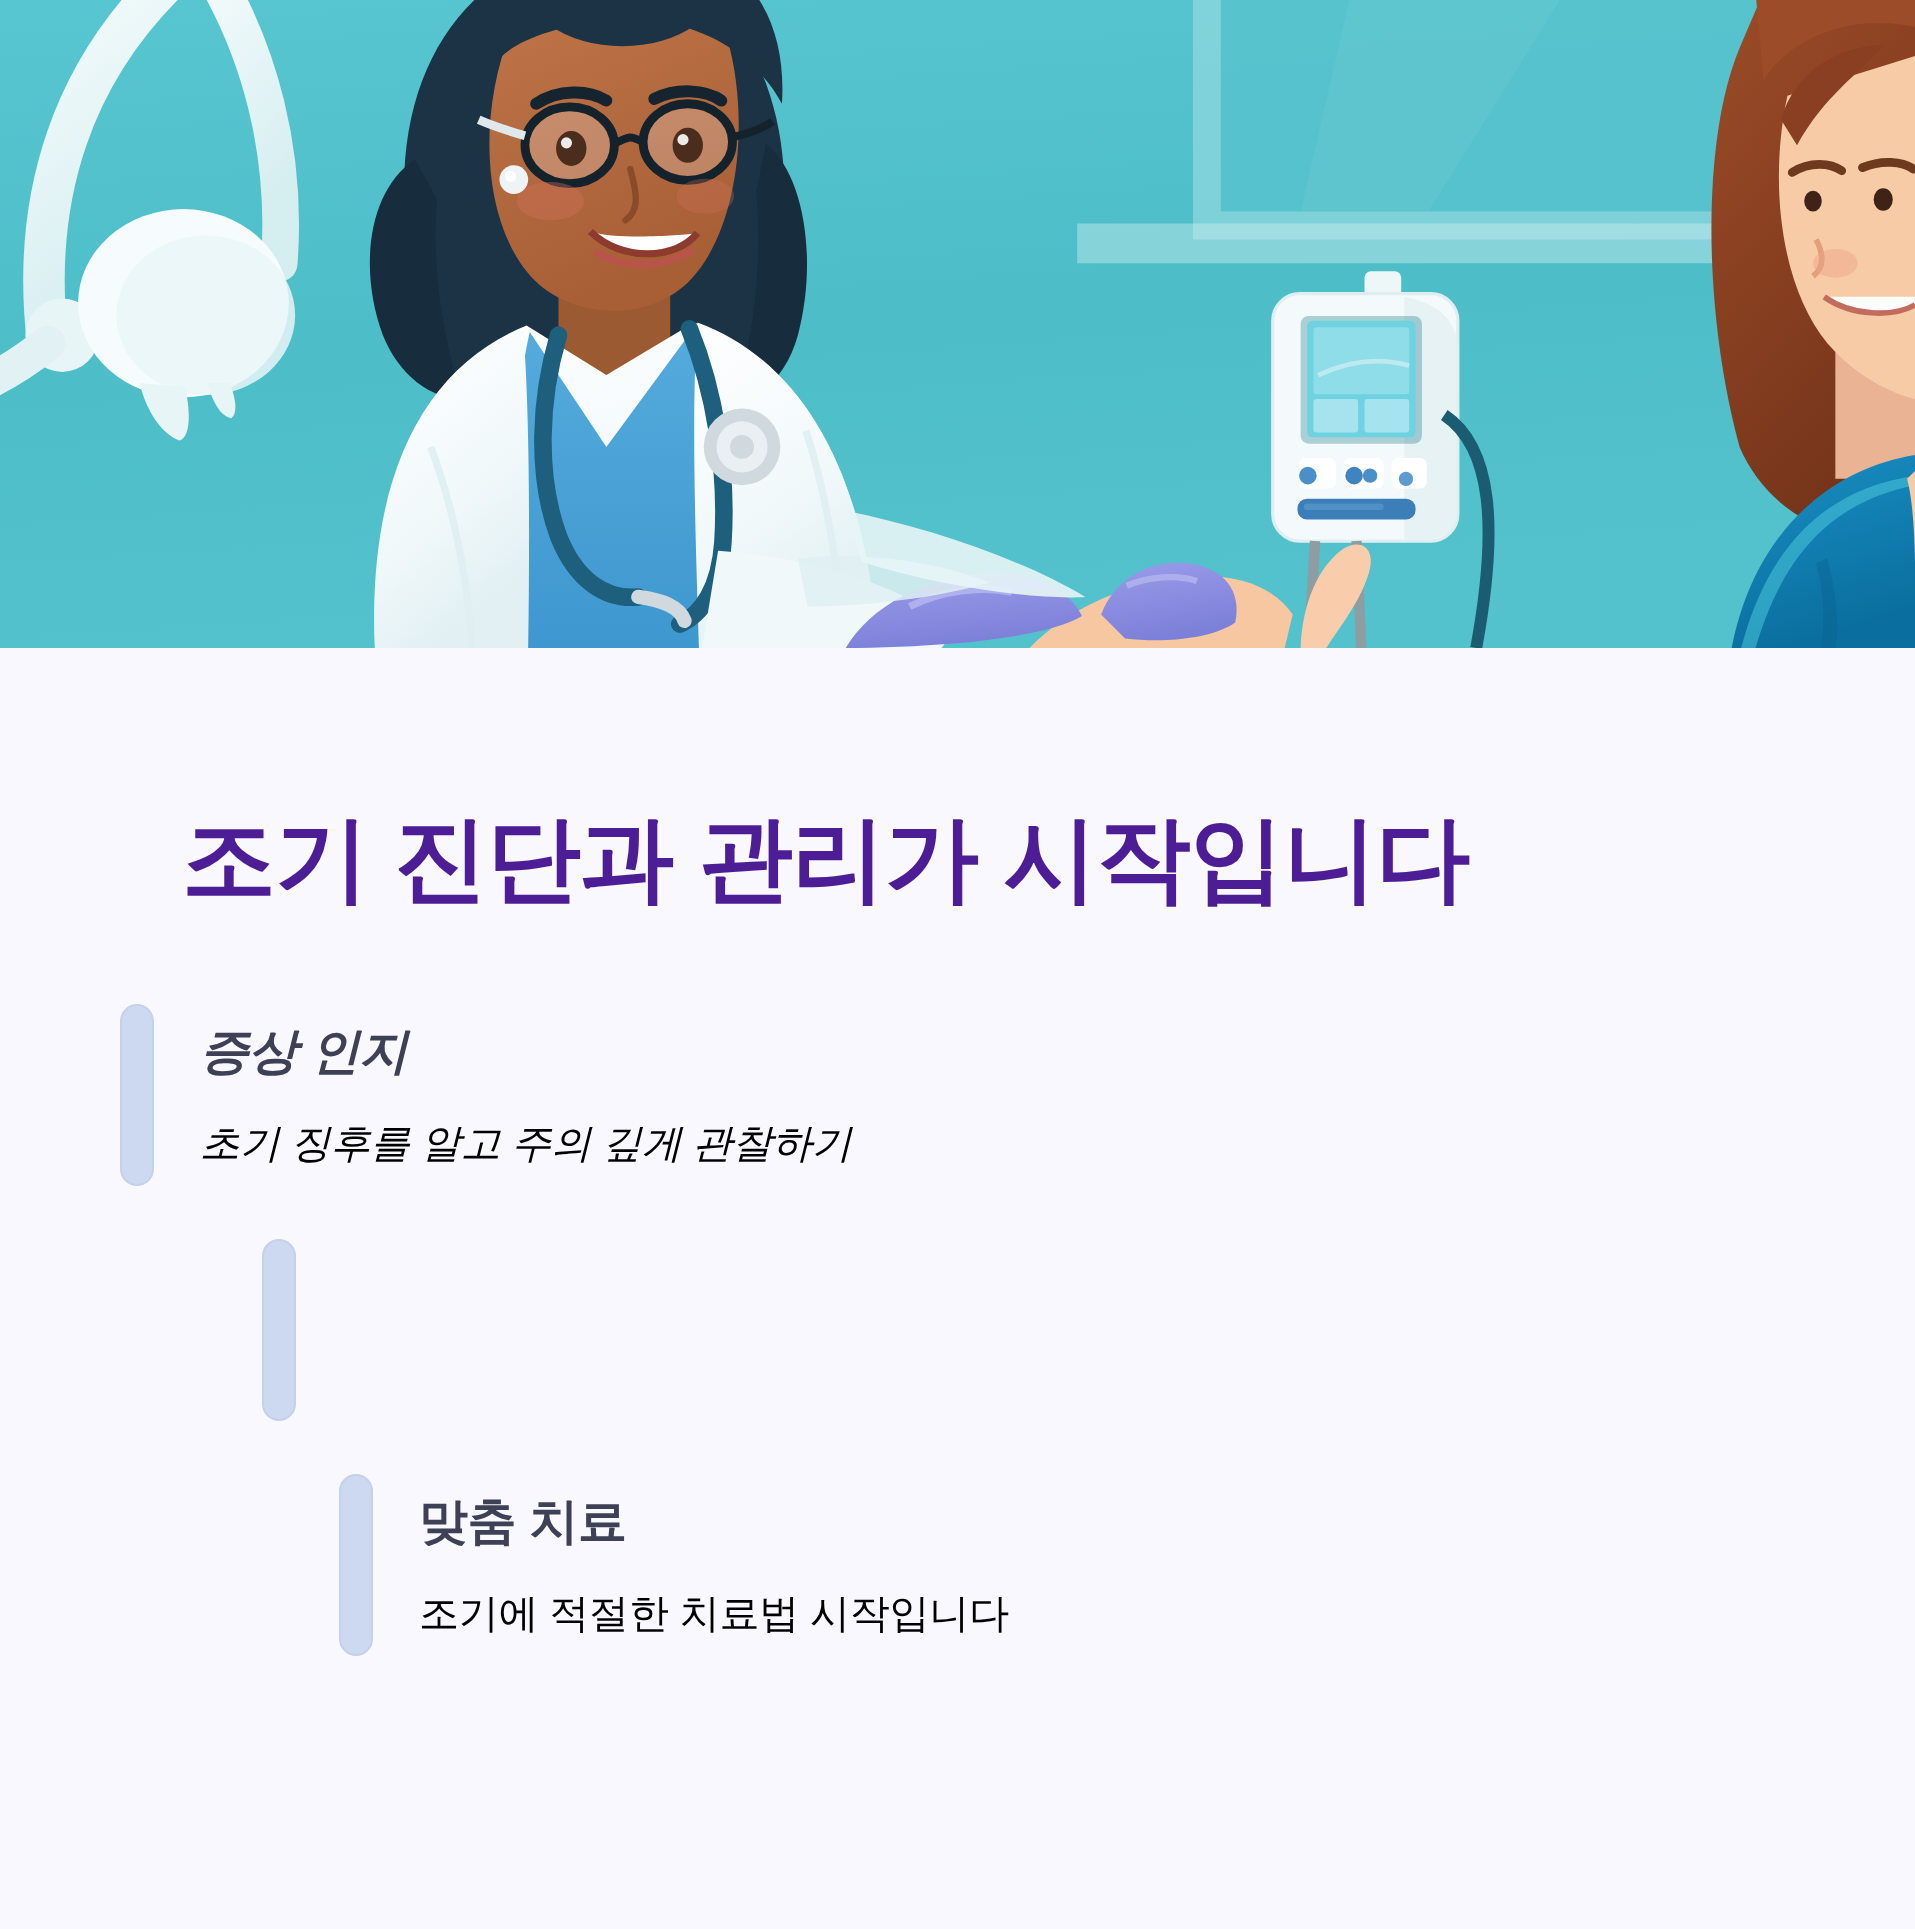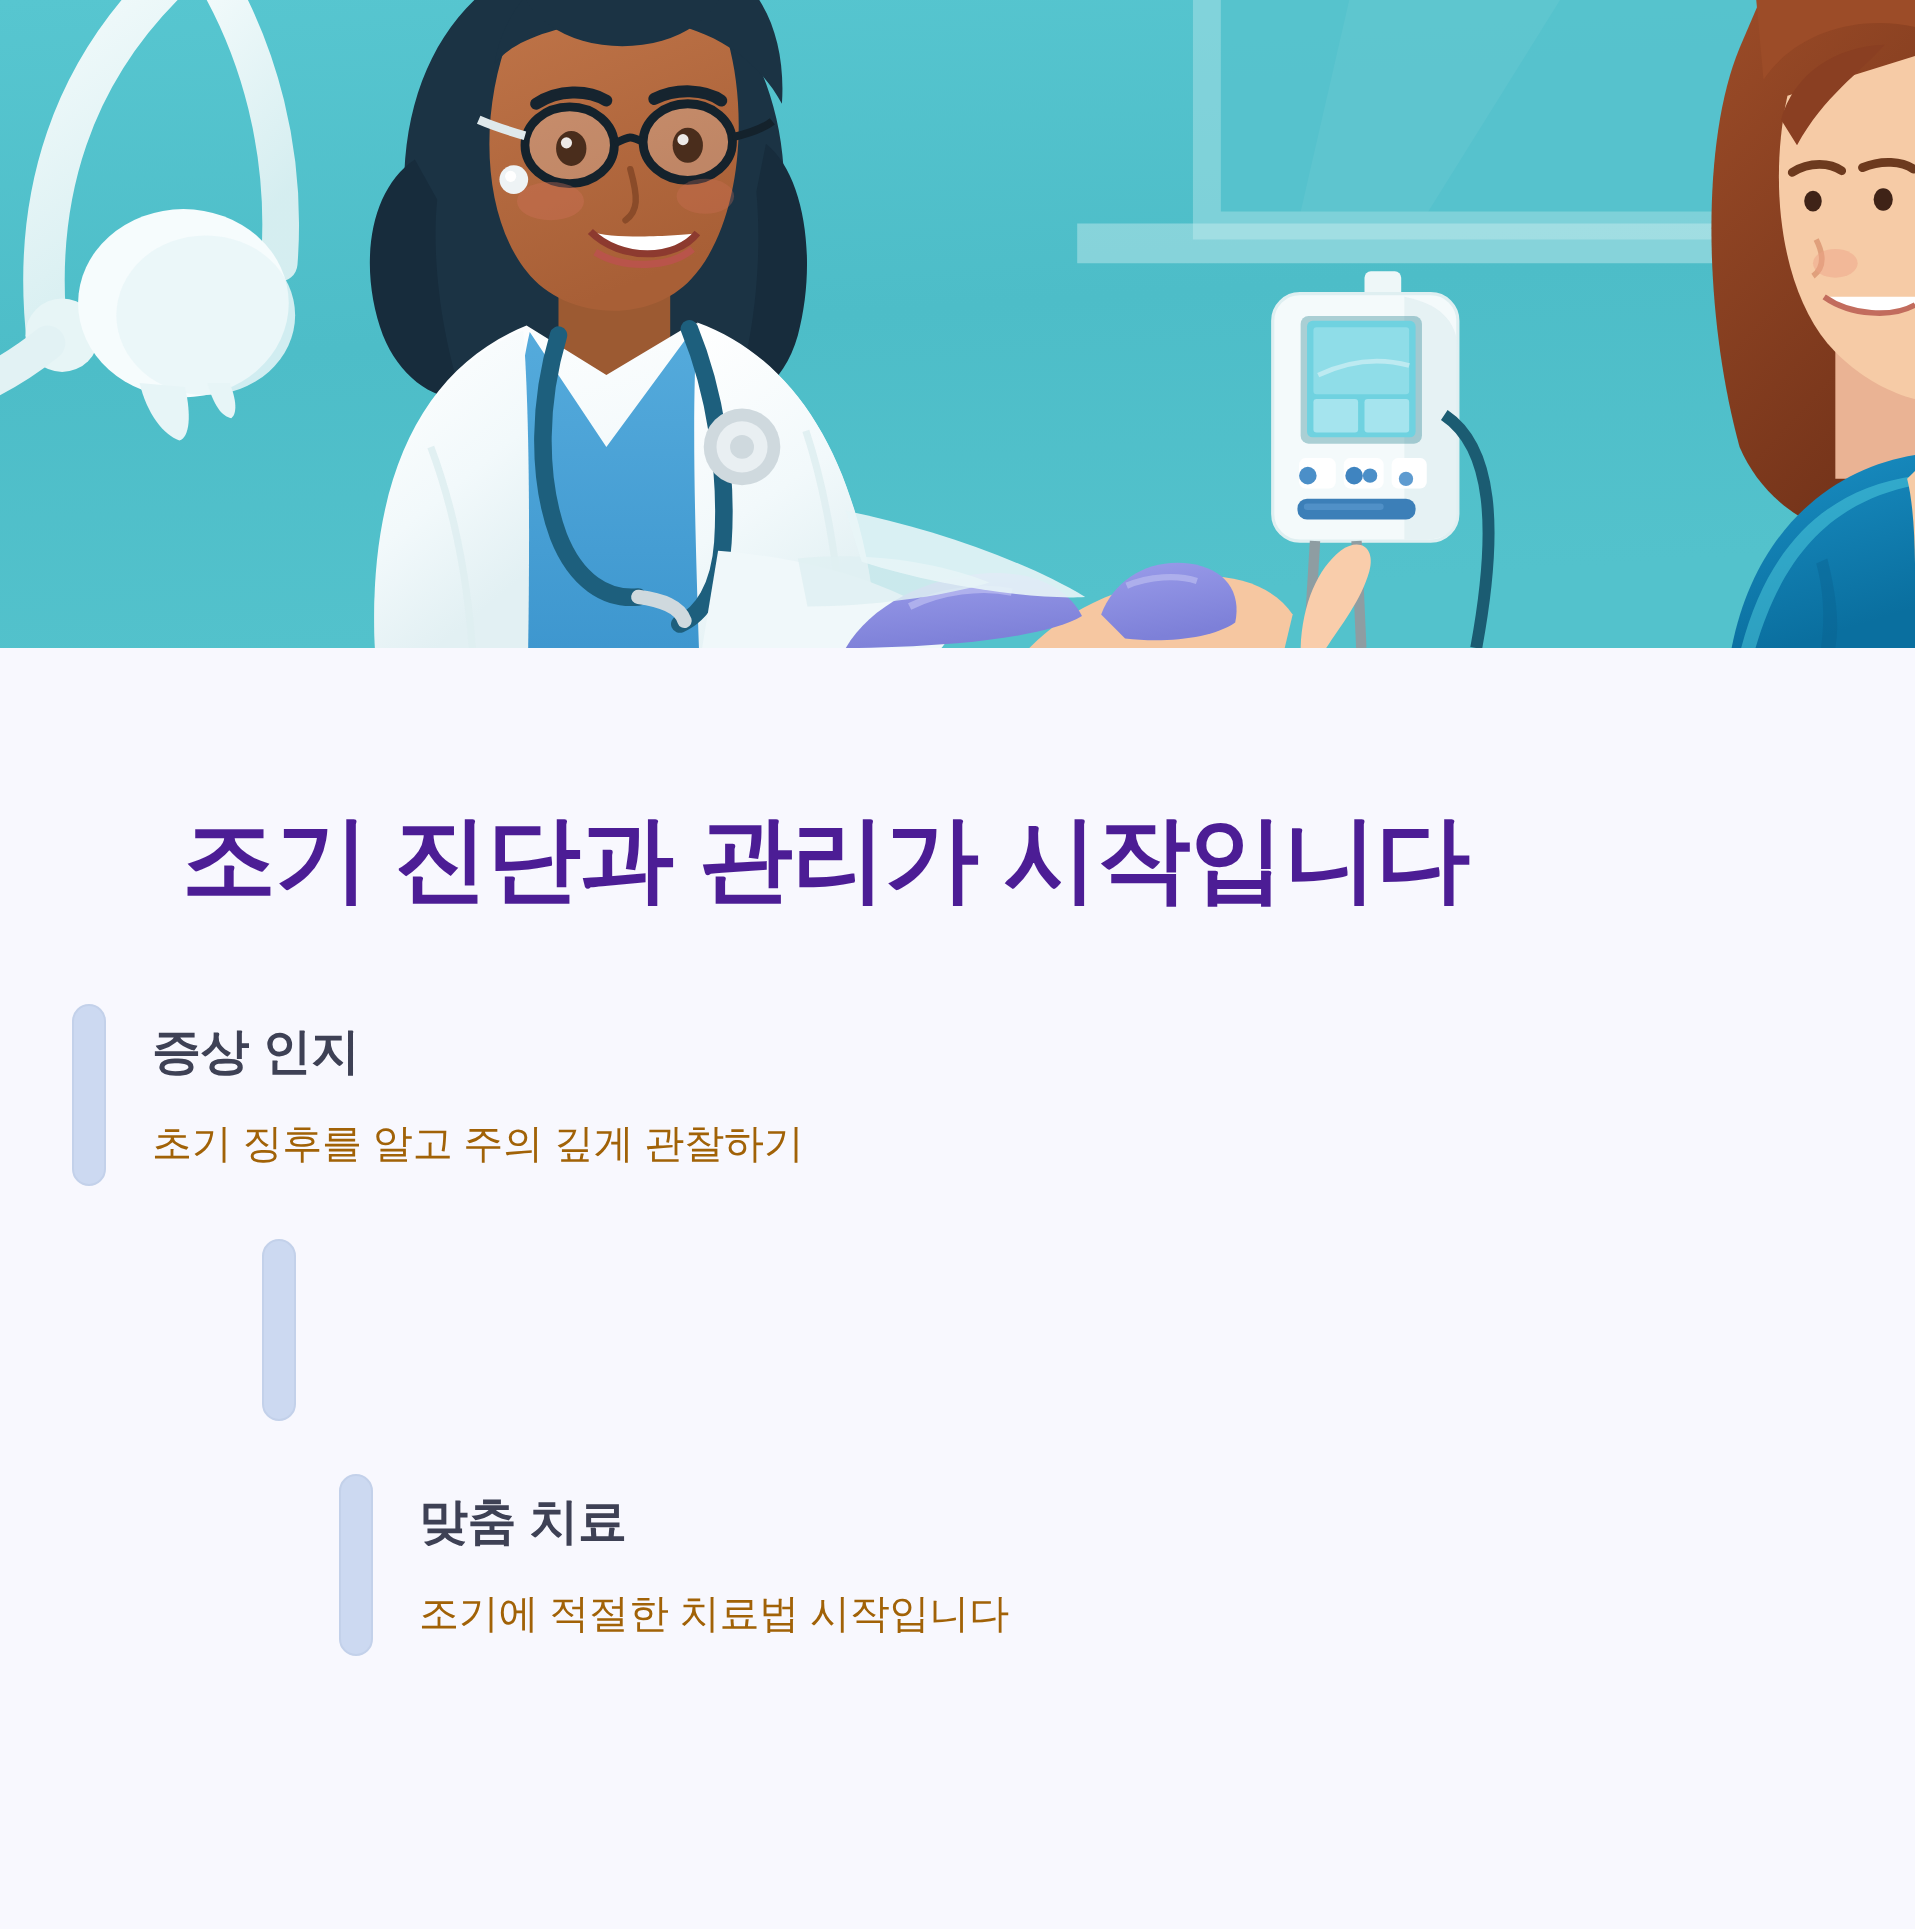--- a/index.html
+++ b/index.html
@@ -80,27 +80,27 @@
     color: #3e4155;
     letter-spacing: -0.4px;
     white-space: nowrap;
   }
 
   .step-desc {
     margin-top: 32px;
     font-size: 40px;
     font-weight: 400;
     line-height: 1.35;
-    color: #a16207;
+    color: #000000;
     letter-spacing: -0.2px;
     white-space: nowrap;
   }
 
   
-  .step-1 { padding-left: 72px; }
+  .step-1 { padding-left: 120px; font-style: italic; }
   .step-1 .step-bar { height: 182px; }
   .step-2 { padding-left: 262px; }
   .step-2 .step-bar { height: 182px; }
   .step-3 { padding-left: 339px; }
   .step-3 .step-bar { height: 182px; }
 </style>
 </head>
 <body>
 
 <div class="page">

